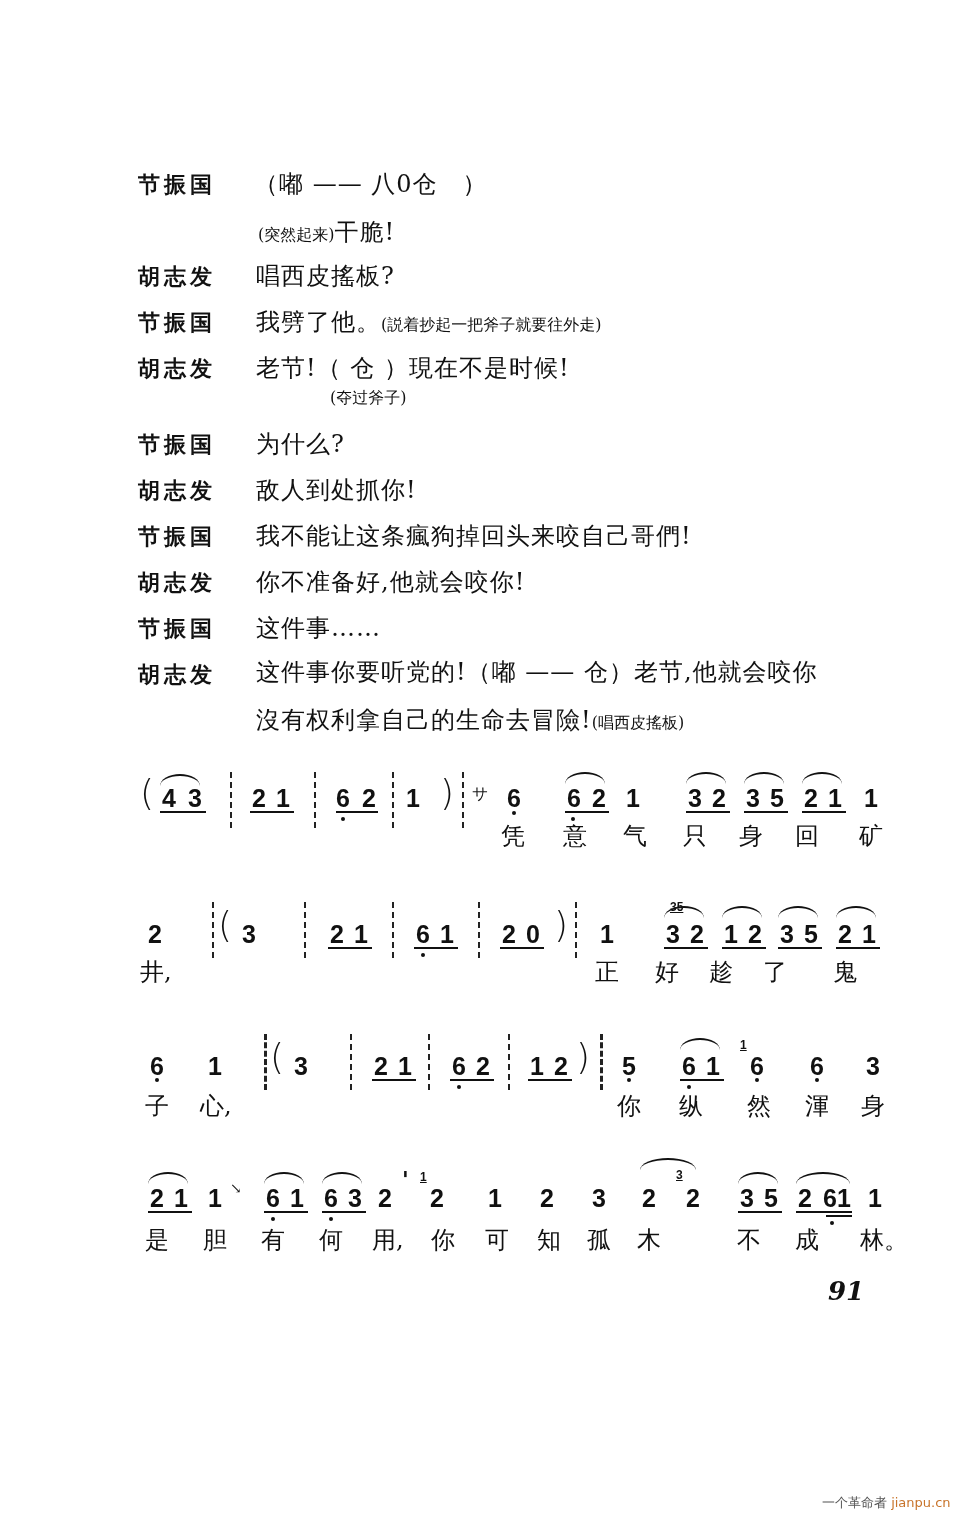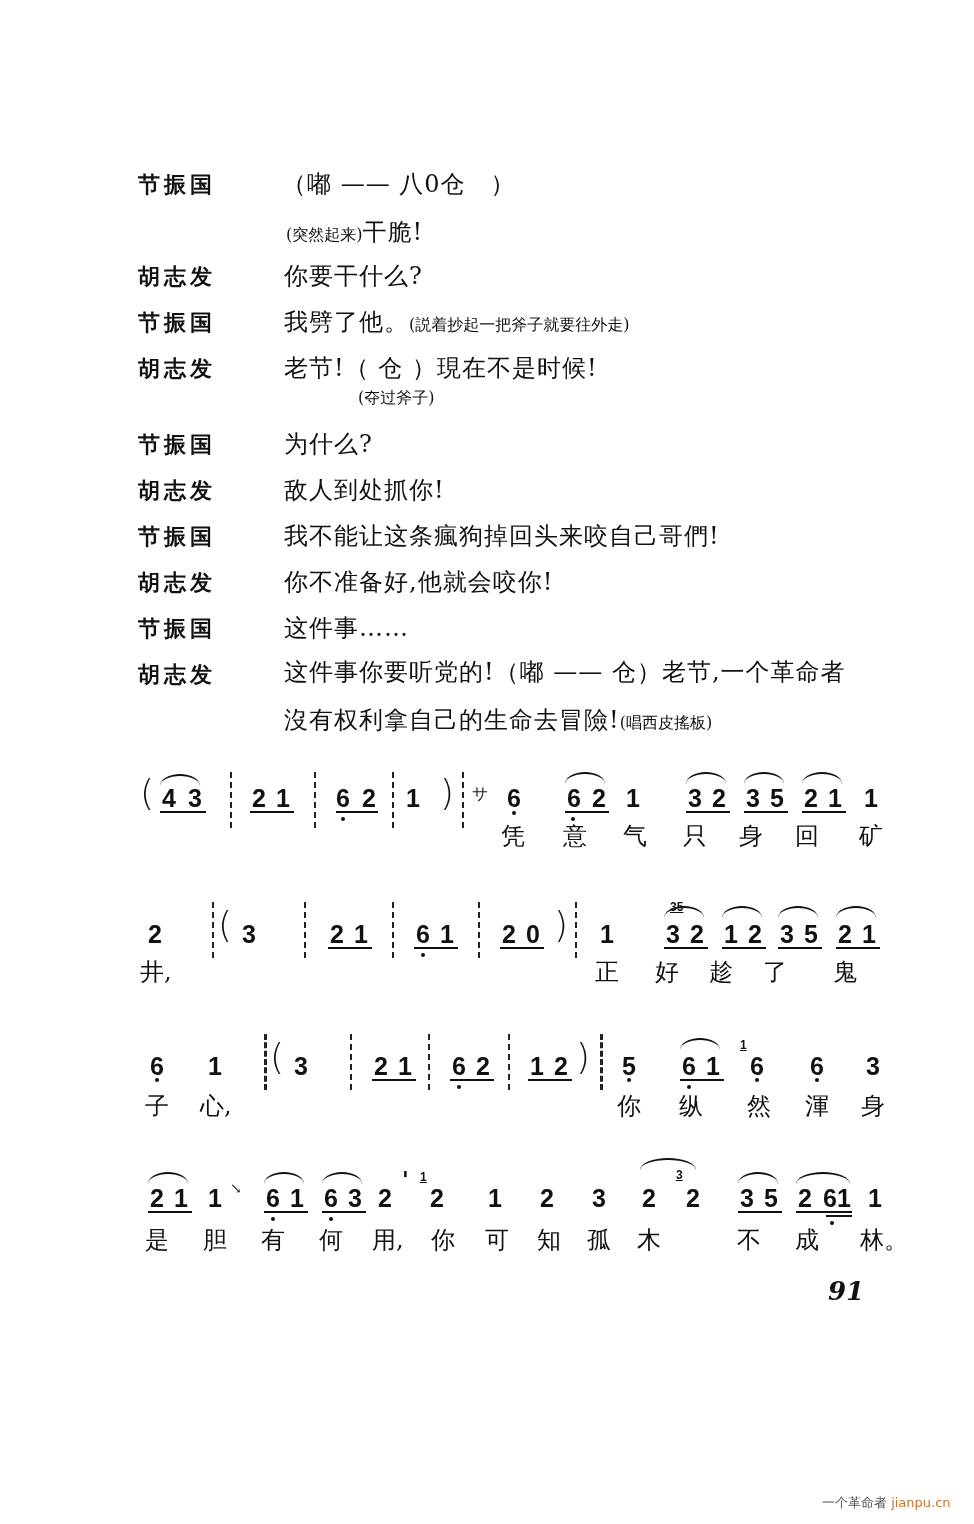--- a/index.html
+++ b/index.html
@@ -1,19 +1,19 @@
 <!DOCTYPE html>
 <html><head>
 <meta charset="utf-8">
 <style>
   html, body { margin:0; padding:0; background:#ffffff; }
   body { width:974px; height:1524px; position:relative; overflow:hidden; font-family:"DejaVu Serif", serif; color:#111; }
   .abs { position:absolute; white-space:nowrap; }
   .spk { font-family:"DejaVu Sans", sans-serif; font-weight:bold; font-size:22px; letter-spacing:4px; }
-  .line { font-family:"DejaVu Serif", serif; font-size:24px; letter-spacing:1px;margin-left:28px; }
+  .line { font-family:"DejaVu Serif", serif; font-size:24px; letter-spacing:1px; }
   .small { font-size:16px; letter-spacing:0; }
   .n { position:absolute; font-family:"Liberation Sans", sans-serif; font-weight:bold; font-size:25px; text-align:center; width:18px; }
   .ul { position:absolute; height:2px; background:#111; }
   .dot { position:absolute; width:4px; height:4px; border-radius:50%; background:#111; }
   .arc { position:absolute; border-top:2px solid #111; border-radius:50% 50% 0 0 / 100% 100% 0 0; height:10px; }
   .bar { position:absolute; width:0; border-left:2px dashed #222; height:56px; }
   .paren { position:absolute; font-family:"DejaVu Sans", sans-serif; font-size:36px; font-weight:300; }
   .lyr { position:absolute; font-family:"DejaVu Serif", serif; font-size:24px; text-align:center; width:30px; }
   .grace { position:absolute; font-family:"Liberation Sans", sans-serif; font-weight:bold; font-size:12px; }
   .pagenum { font-family:"DejaVu Serif", serif; font-style:italic; font-weight:bold; font-size:26px; }
@@ -26,21 +26,21 @@
 <div>
 
   <div class="abs spk" style="left:138px;top:170px;">节振国</div>
   <div class="abs line" style="left:254px;top:168px;">（嘟 —— 八0仓　）</div>
 
   <div class="abs line" style="left:258px;top:216px;">
     <span class="small">(突然起来)</span><span>干脆!</span>
   </div>
 
   <div class="abs spk" style="left:138px;top:262px;">胡志发</div>
-  <div class="abs line" style="left:256px;top:260px;">你要干什么?</div>
+  <div class="abs line" style="left:256px;top:260px;">唱西皮搖板?</div>
 
   <div class="abs spk" style="left:138px;top:308px;">节振国</div>
   <div class="abs line" style="left:256px;top:306px;">
     <span>我劈了他。</span><span class="small">(説着抄起一把斧子就要往外走)</span>
   </div>
 
   <div class="abs spk" style="left:138px;top:354px;">胡志发</div>
   <div class="abs line" style="left:256px;top:352px;">老节!（ 仓 ）現在不是时候!</div>
   <div class="abs line small" style="left:330px;top:388px;">(夺过斧子)</div>
 
@@ -53,21 +53,21 @@
   <div class="abs spk" style="left:138px;top:522px;">节振国</div>
   <div class="abs line" style="left:256px;top:520px;">我不能让这条瘋狗掉回头来咬自己哥們!</div>
 
   <div class="abs spk" style="left:138px;top:568px;">胡志发</div>
   <div class="abs line" style="left:256px;top:566px;">你不准备好,他就会咬你!</div>
 
   <div class="abs spk" style="left:138px;top:614px;">节振国</div>
   <div class="abs line" style="left:256px;top:612px;">这件事……</div>
 
   <div class="abs spk" style="left:138px;top:660px;">胡志发</div>
-  <div class="abs line" style="left:256px;top:656px;">这件事你要听党的!（嘟 —— 仓）老节,一个革命者</div>
+  <div class="abs line" style="left:256px;top:656px;">这件事你要听党的!（嘟 —— 仓）老节,他就会咬你</div>
 
   <div class="abs line" style="left:256px;top:704px;">
     <span>沒有权利拿自己的生命去冒險!</span><span class="small">(唱西皮搖板)</span>
   </div>
 </div>
 
 <div>
   <div class="paren" style="left:140px;top:772px;">(</div>
   <div class="arc" style="left:160px;top:774px;width:40px;"></div>
   <div class="n" style="left:160px;top:784px;">4</div>

